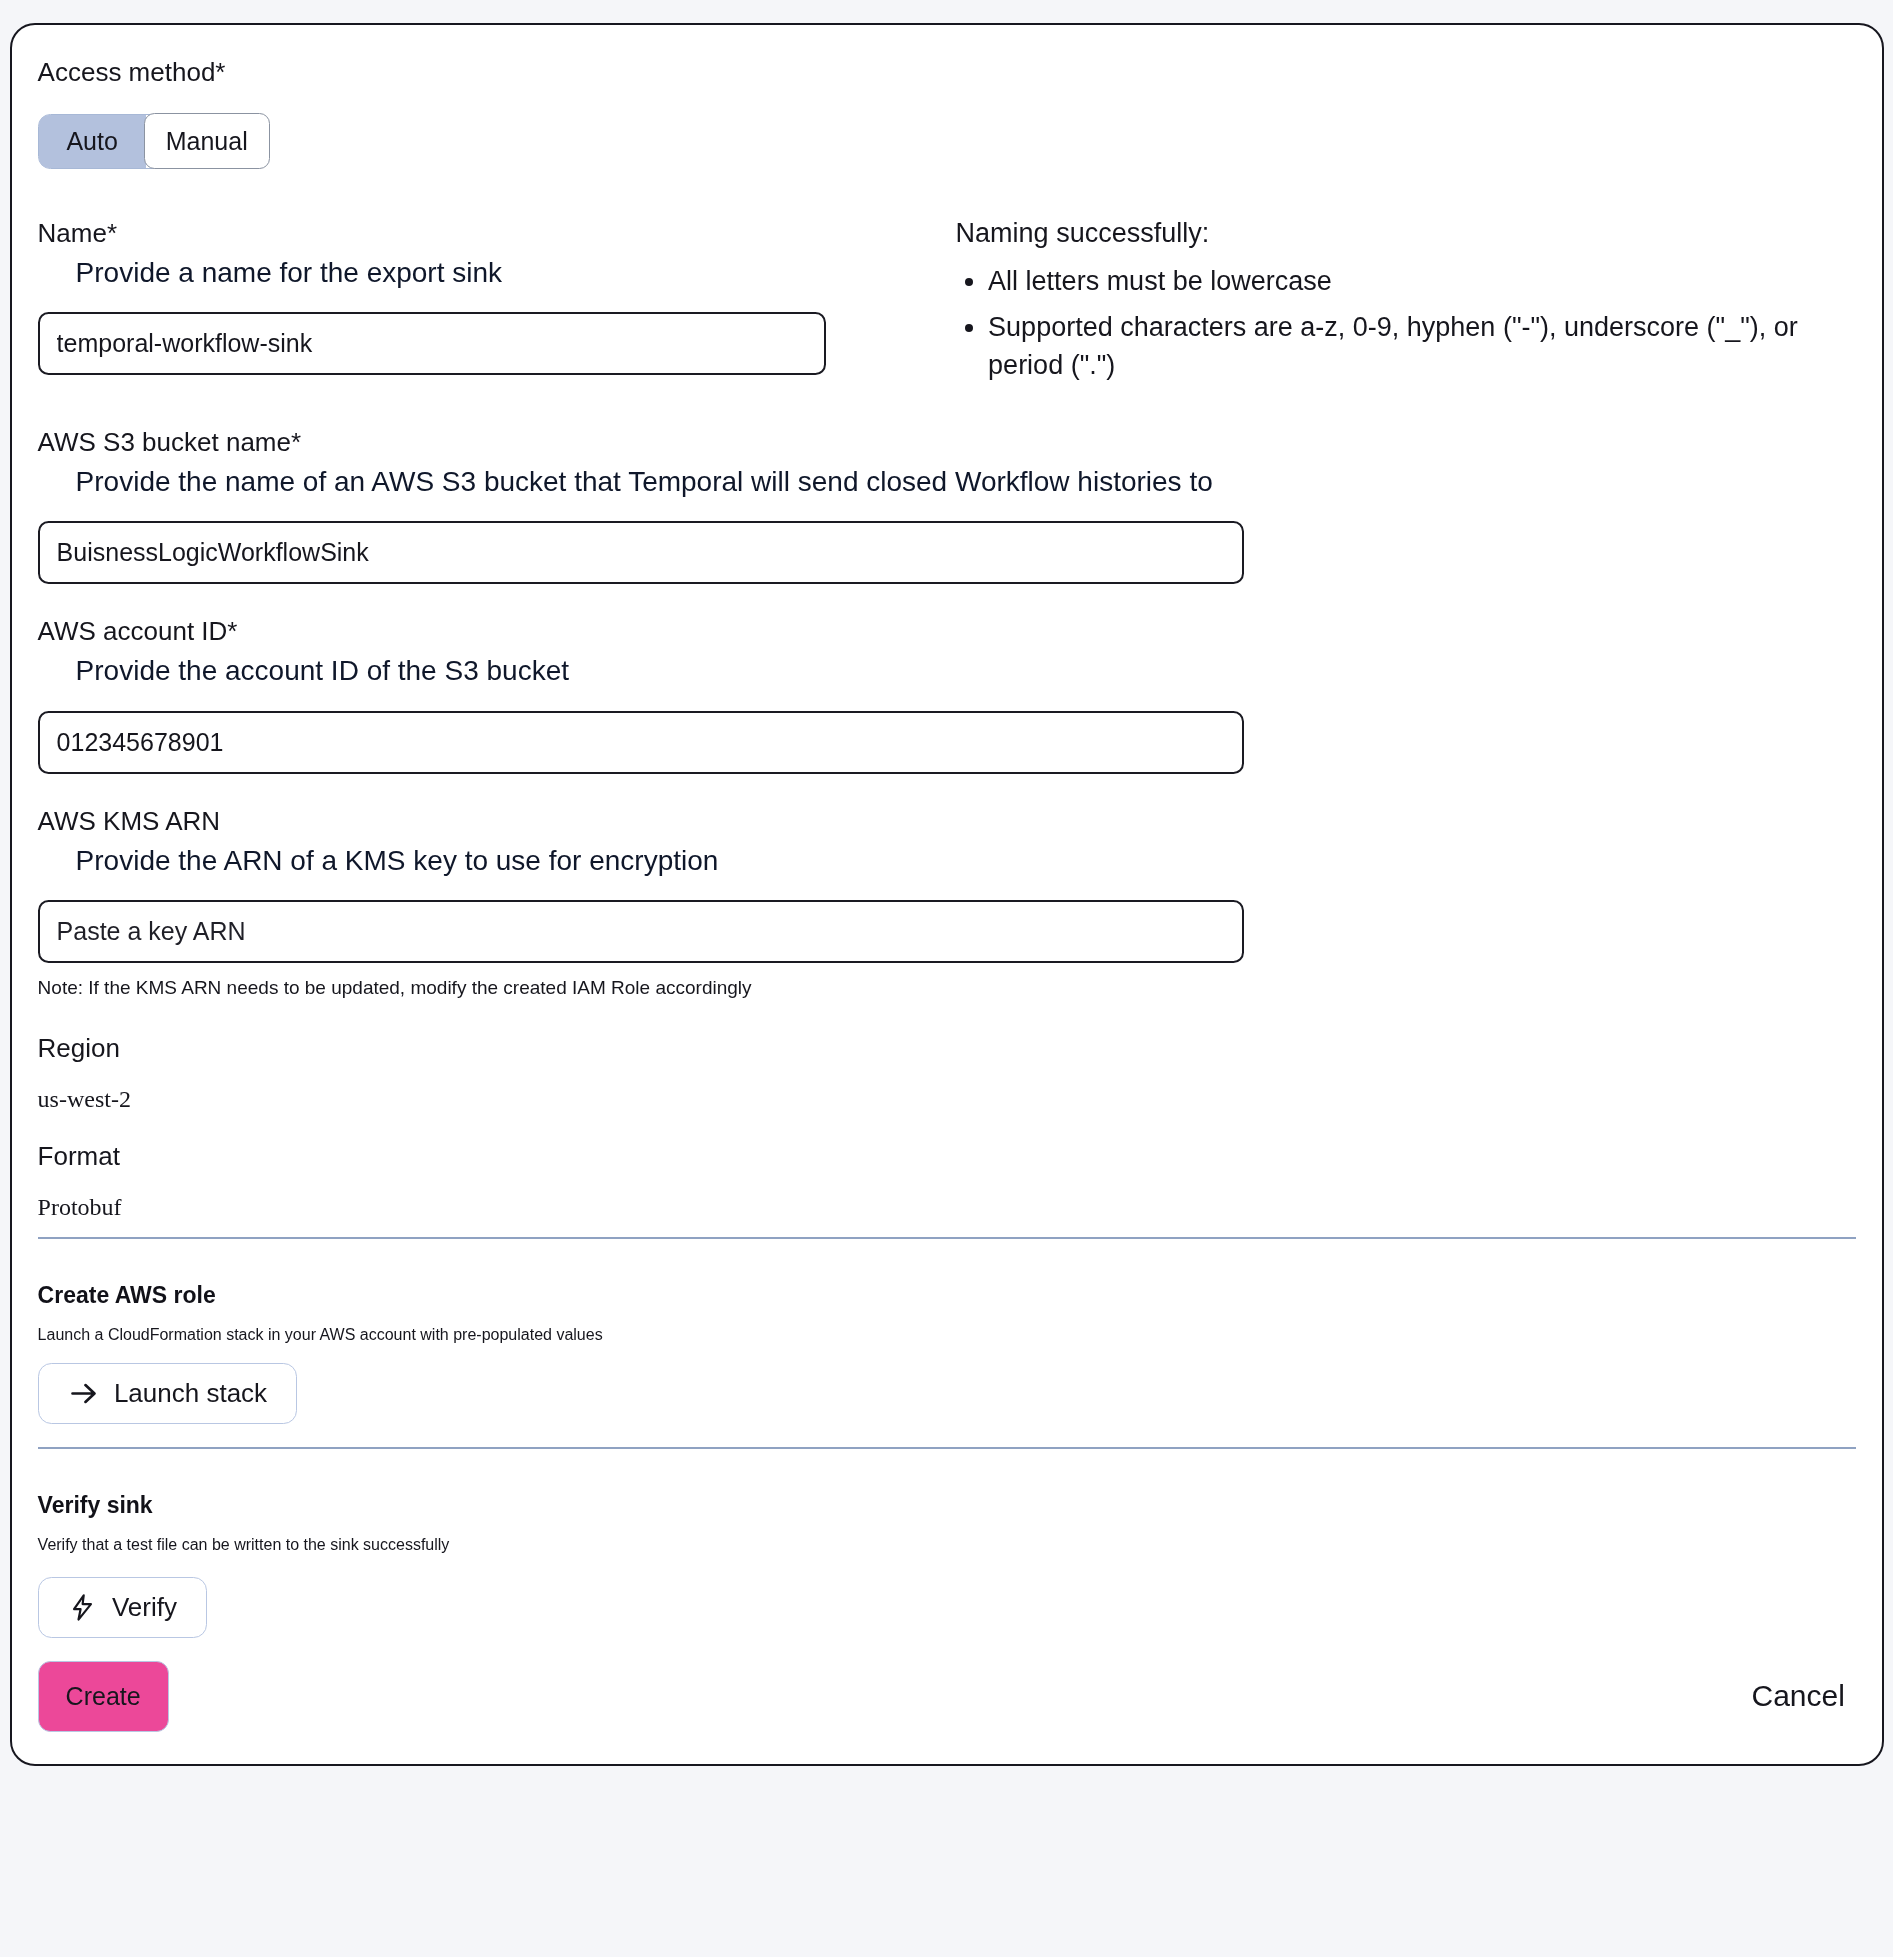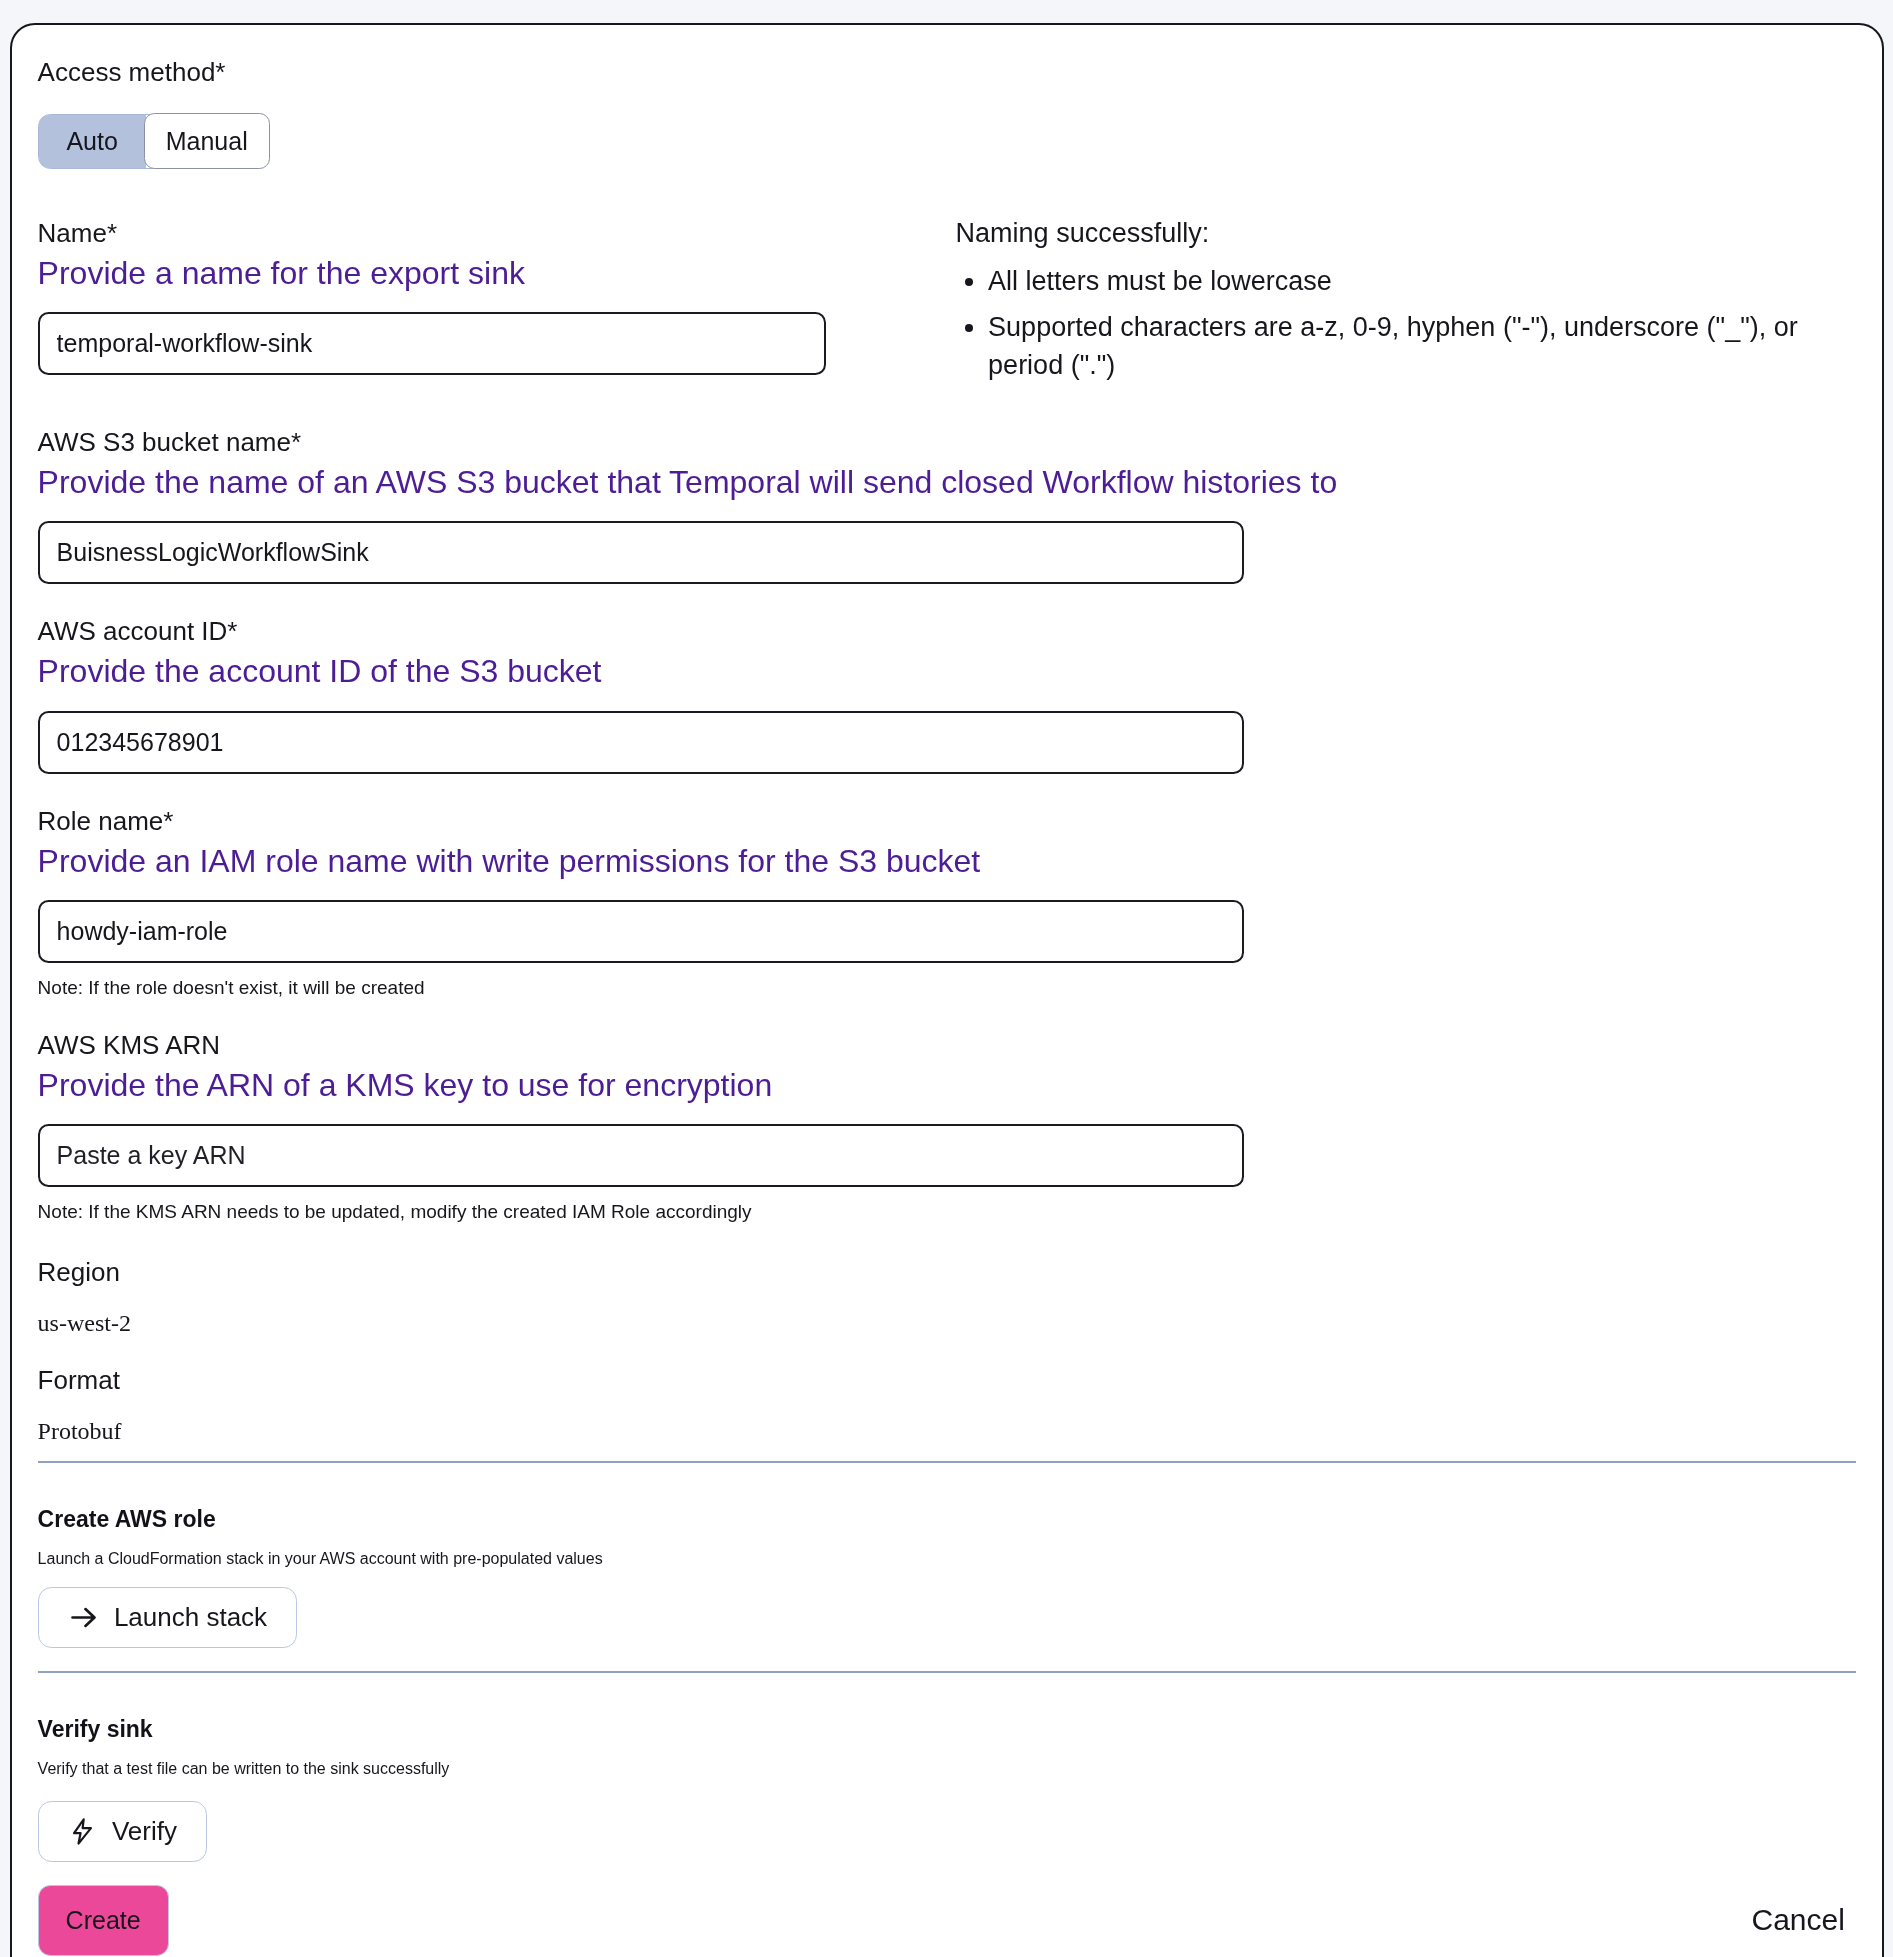--- a/index.html
+++ b/index.html
@@ -14,21 +14,21 @@
     margin: 23px 9.6px 0 9.6px;
     background: #ffffff;
     border: 2.9px solid #17171f;
     border-radius: 25px;
     padding: 31px 26px 32px 26px;
   }
   .field-label {
     font-size: 26px; line-height: 32.5px; color: #16161d;
   }
   .field-desc {
-    font-size: 32px; line-height: 32.5px; margin-top: 7.6px; color: #4c1d95;
+    font-size: 28px; line-height: 32.5px; margin-top: 7.6px; color: #0f172a; margin-left: 38px;
   }
   .text-input {
     display: block;
     margin-top: 23px;
     height: 63px;
     width: 1206px;
     border: 2.4px solid #1a1a22;
     border-radius: 10.5px;
     padding: 0 17px;
     font-family: "Liberation Sans", sans-serif;
@@ -180,26 +180,20 @@
     <div class="field-desc">Provide the name of an AWS S3 bucket that Temporal will send closed Workflow histories to</div>
     <input class="text-input" type="text" value="BuisnessLogicWorkflowSink" style="">
   </div>
 
   <div class="field-block mb-std">
     <div class="field-label">AWS account ID*</div>
     <div class="field-desc">Provide the account ID of the S3 bucket</div>
     <input class="text-input" type="text" value="012345678901" style="">
   </div>
 
-  <div class="field-block mb-role">
-    <div class="field-label">Role name*</div>
-    <div class="field-desc">Provide an IAM role name with write permissions for the S3 bucket</div>
-    <input class="text-input" type="text" value="howdy-iam-role" style="">
-    <div class="field-note">Note: If the role doesn't exist, it will be created</div>
-  </div>
 
   <div class="field-block mb-kms">
     <div class="field-label">AWS KMS ARN</div>
     <div class="field-desc">Provide the ARN of a KMS key to use for encryption</div>
     <input class="text-input" type="text" placeholder="Paste a key ARN" style="">
     <div class="field-note">Note: If the KMS ARN needs to be updated, modify the created IAM Role accordingly</div>
   </div>
 
   <div class="ro-block">
     <div class="field-label">Region</div>

